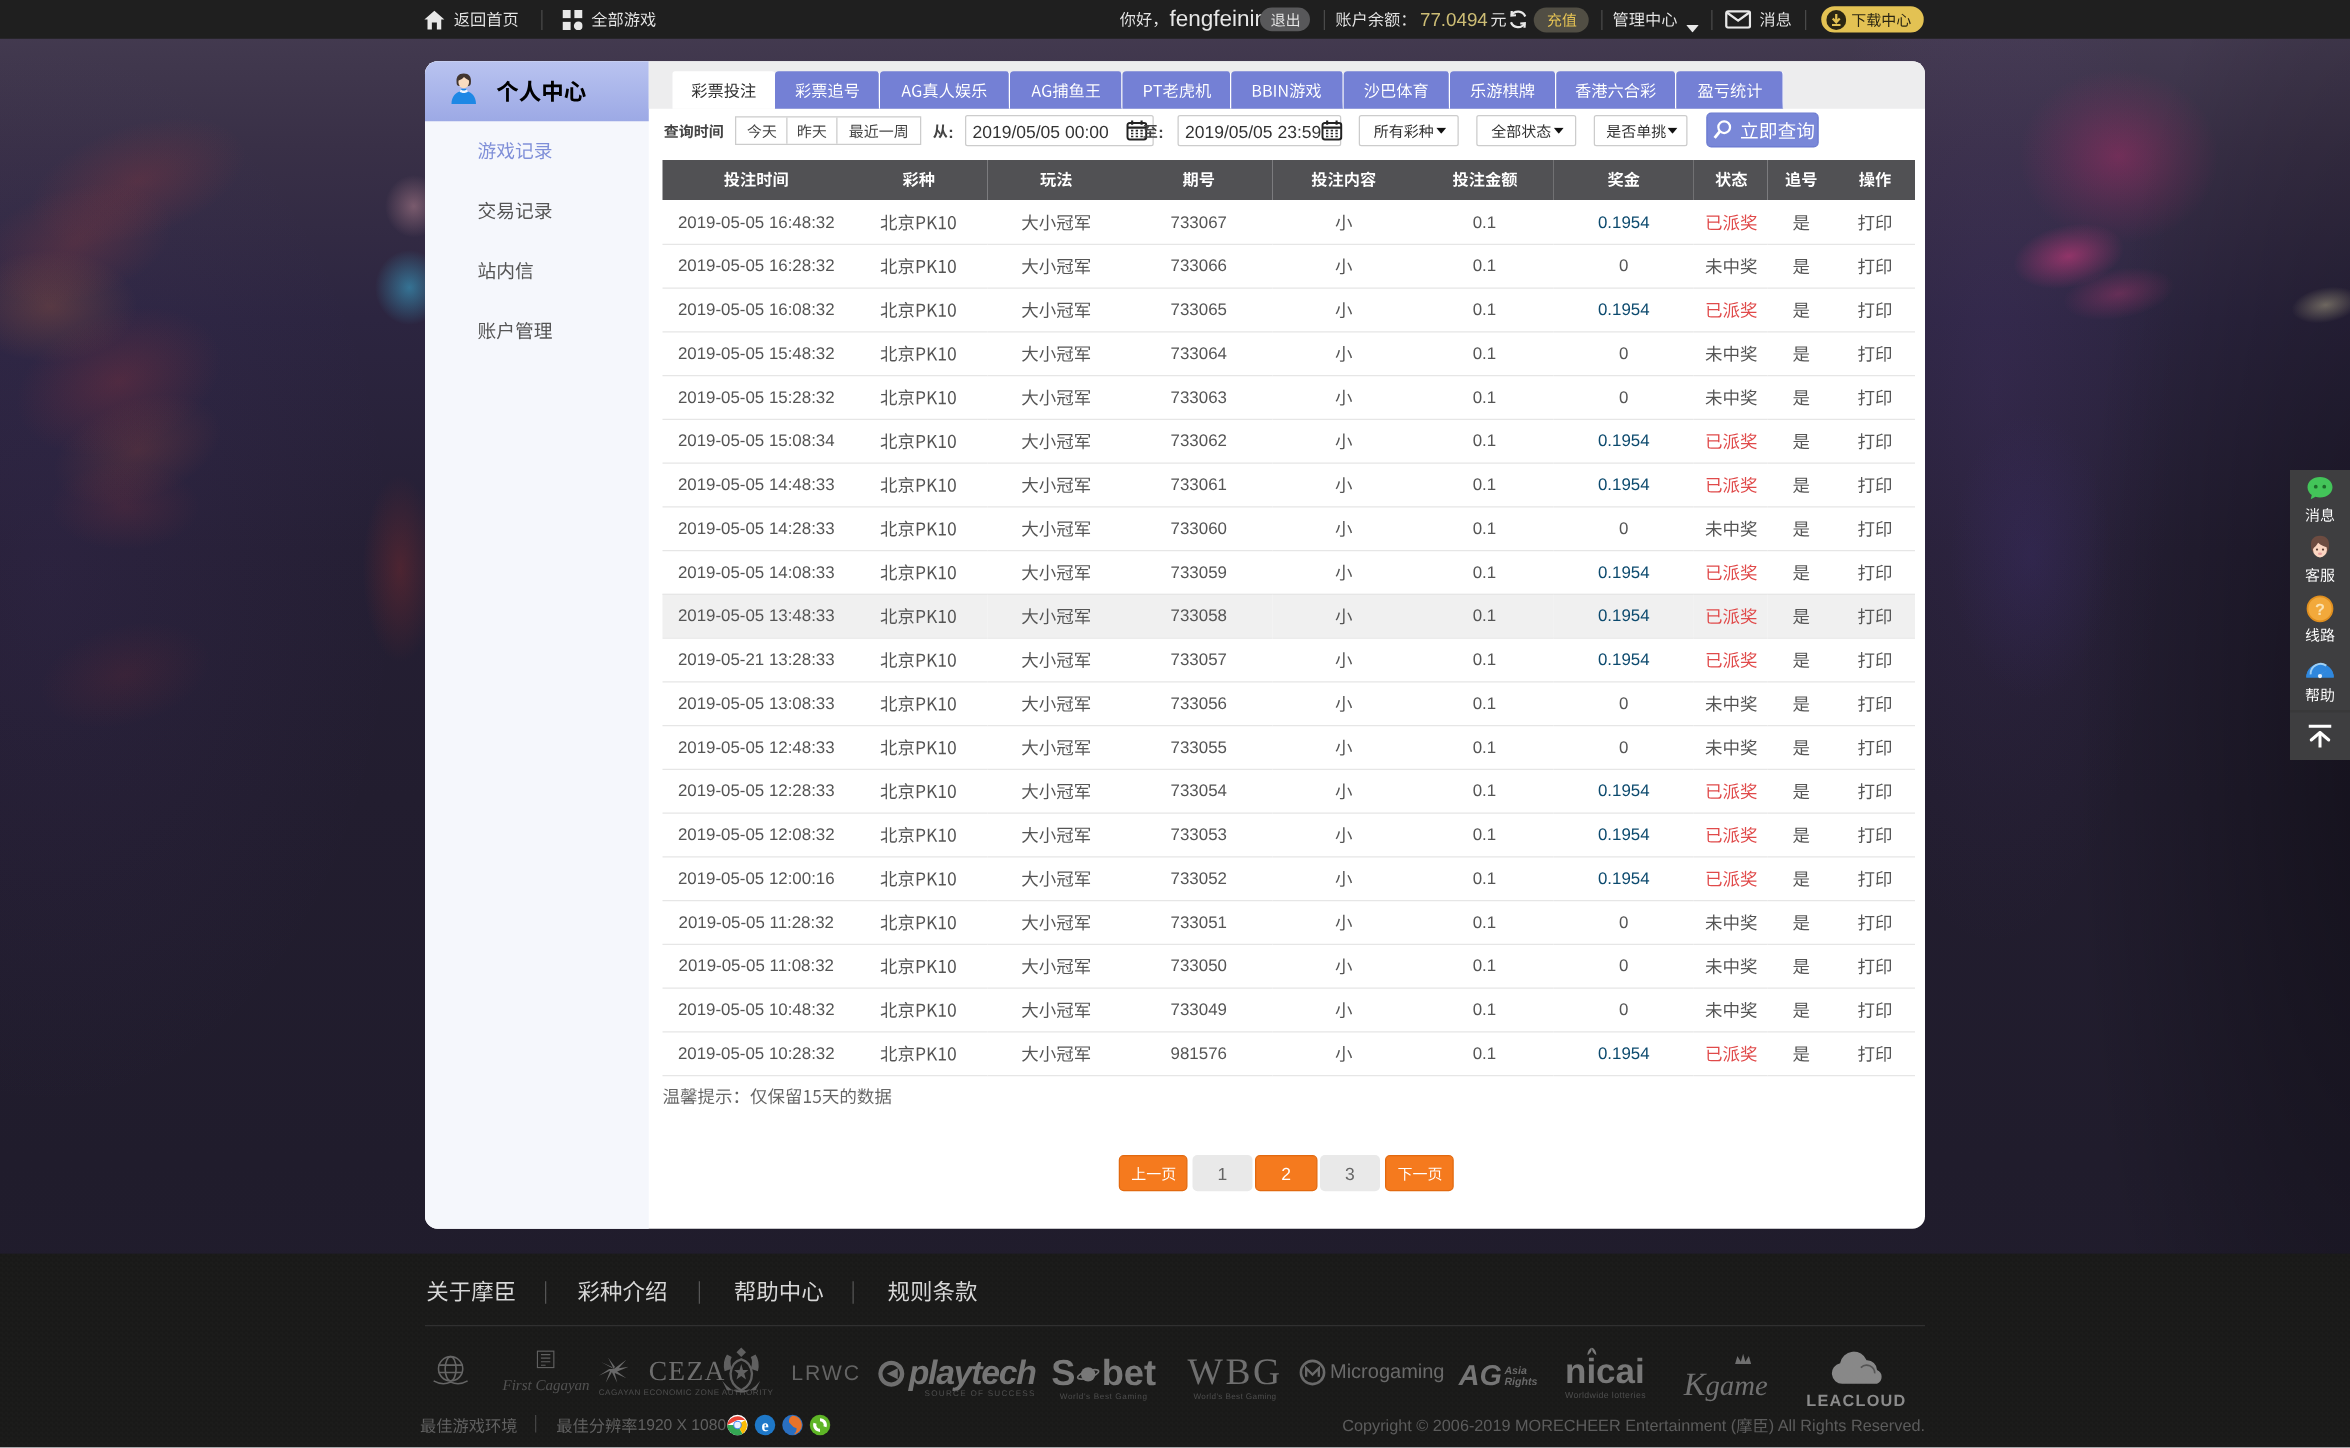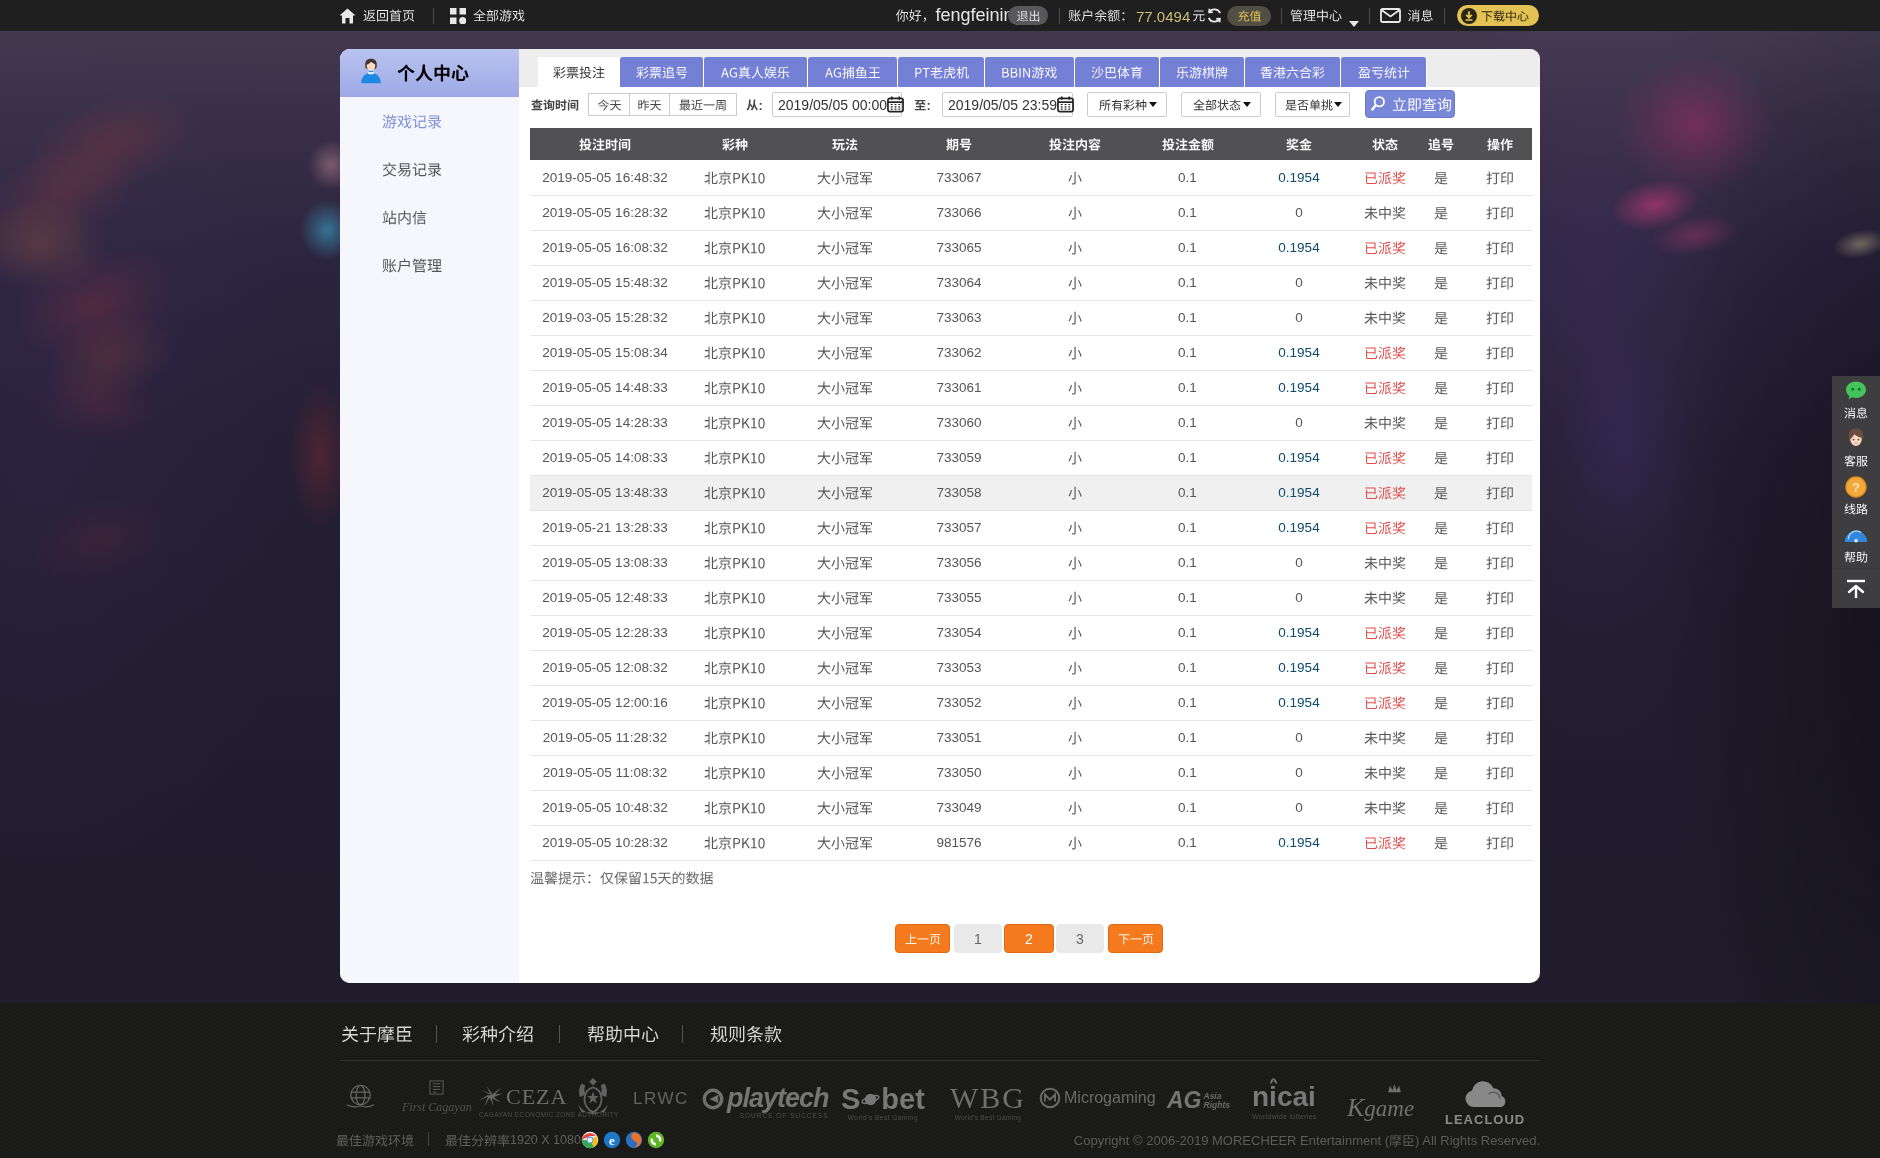--- a/index.html
+++ b/index.html
@@ -837,21 +837,21 @@
         </div>
       </div>
       <div class="fl" style="left:406px;top:43px;height:26px">
         <svg class="zh" width="12.5" height="12" viewBox="0 0 1000 1000">
           <g transform="translate(0,880) scale(1,-1)">
             <use href="#s29"></use>
           </g>
         </svg>
         <span style="font-weight:bold;font-size:13px">:</span>
       </div>
-      <div class="inp" style="left:432px;top:43px;width:130px;padding-left:5px;padding-right:4px;justify-content:space-between;white-space:nowrap">
+      <div class="inp" style="left:432px;top:43px;width:151px;padding-left:5px;padding-right:4px;justify-content:space-between;white-space:nowrap">
         <span style="font-size:14px">2019/05/05 00:00</span>
         <svg width="17" height="17" viewBox="0 0 18 18" style="fill:none;stroke:#222;stroke-width:1.8">
           <rect x="1" y="2.5" width="16" height="14" rx="2"></rect>
           <path d="M1 6.5 L17 6.5"></path>
           <path d="M5 0.5 L5 4 M13 0.5 L13 4"></path>
           <g style="stroke-width:1.3">
             <path d="M4 9 L6 9 M8 9 L10 9 M12 9 L14 9 M4 11.5 L6 11.5 M8 11.5 L10 11.5 M12 11.5 L14 11.5 M4 14 L6 14 M8 14 L10 14 M12 14 L14 14"></path>
           </g>
         </svg>
       </div>
@@ -1119,21 +1119,21 @@
                   <use href="#s49"></use>
                 </g>
               </svg></td>
             <td><svg class="zh" width="28.0" height="14" viewBox="0 0 2000 1000">
                 <g transform="translate(0,880) scale(1,-1)">
                   <use href="#s50"></use>
                 </g>
               </svg></td>
           </tr>
           <tr>
-            <td>2019-03-05 15:28:32</td>
+            <td>2019-05-05 15:28:32</td>
             <td><svg class="zh" width="61.4" height="14" viewBox="0 0 4389 1000">
                 <g transform="translate(0,880) scale(1,-1)">
                   <use href="#s46"></use>
                 </g>
               </svg></td>
             <td><svg class="zh" width="56.0" height="14" viewBox="0 0 4000 1000">
                 <g transform="translate(0,880) scale(1,-1)">
                   <use href="#s47"></use>
                 </g>
               </svg></td>
@@ -1825,21 +1825,21 @@
           <circle cx="17" cy="16" r="10"></circle>
           <ellipse cx="17" cy="16" rx="4.5" ry="10"></ellipse>
           <path d="M7 13 L27 13 M7 19 L27 19"></path>
           <path d="M3 26 Q10 30 17 27 Q24 30 31 26"></path>
         </svg></div>
       <div class="logo" style="left:402px;top:77px;text-align:center"><svg width="15" height="15" viewBox="0 0 16 16" style="stroke:#606060;fill:none">
           <rect x="1" y="1" width="14" height="14"></rect>
           <path d="M4 4 L12 4 M4 7 L12 7 M4 10 L12 10 M4 13 L8 13"></path>
         </svg><div style="font-family:'Liberation Serif';font-style:italic;font-size:12px;color:#525252;margin-top:1px">First Cagayan</div></div>
       <div class="logo" style="left:479px;top:81px">
-        <div class="row" style="gap:3px">
+        <div class="row" style="gap:16px">
           <svg width="24" height="22" viewBox="0 0 26 24" style="fill:#686868">
             <path d="M13 10 L24 2 L15 12 Z M13 10 L26 8 L14 13 Z M13 10 L24 18 L13 13 Z M13 10 L16 22 L11 12 Z M13 10 L6 22 L10 11 Z M13 10 L0 16 L9 10 Z M13 10 L2 4 L11 8 Z M13 10 L8 0 L14 8 Z"></path>
           </svg>
           <span style="font-family:'Liberation Serif';font-size:22px;letter-spacing:1px;color:#6e6e6e">CEZA</span>
         </div>
         <div style="font-size:6.5px;color:#4e4e4e;margin-top:1px;letter-spacing:.4px">CAGAYAN ECONOMIC ZONE AUTHORITY</div>
       </div>
       <div class="logo" style="left:572px;top:73px"><svg width="42" height="40" viewBox="0 0 44 42" style="fill:#606060">
           <path d="M22 2 L26 6 L22 10 L18 6 Z"></path>
           <path d="M10 8 Q6 14 8 22 L14 20 Q12 14 14 10 Z"></path>

